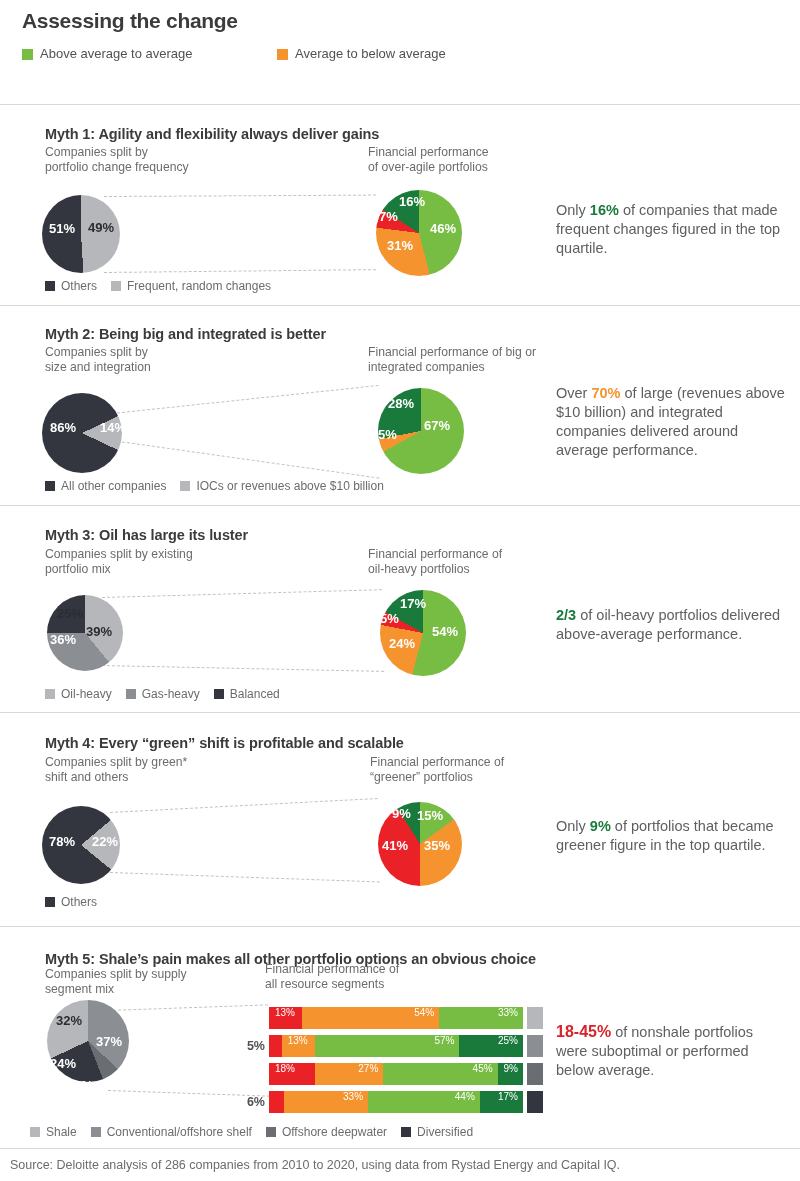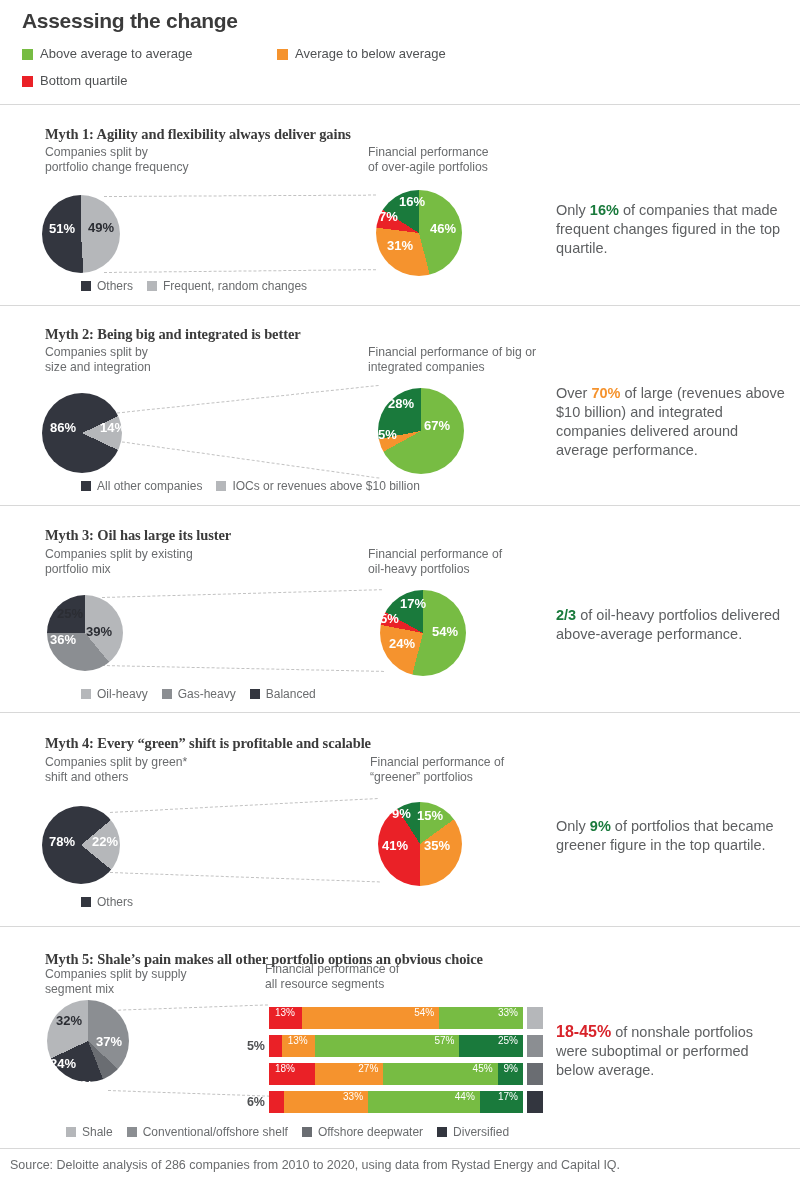--- a/index.html
+++ b/index.html
@@ -21,21 +21,21 @@
   .legend-wrap { display: flex; margin-top: 12px; }
   .legend-label { font-size: 12.5px; color: #6a6c6e; width: 200px; padding-top: 2px; }
   .legend-grid {
     display: grid; grid-template-columns: 255px 255px;
     row-gap: 12px; column-gap: 0;
   }
   .legend-item { display: flex; align-items: flex-start; font-size: 13px; color: #4f5153; }
   .sw { width: 11px; height: 11px; margin-right: 7px; margin-top: 3px; flex: 0 0 auto; }
   .myth-title {
     font-size: 14.5px; font-weight: bold; color: #3b3b3b;
-    padding: 13px 0 0 45px; letter-spacing: -0.1px; font-family: Liberation Serif, serif;
+    padding: 13px 0 0 45px; letter-spacing: -0.1px;
   }
   .sub { font-size: 12.2px; line-height: 15px; color: #6a6c6e; }
   .sub-left { position: absolute; left: 45px; }
   .sub-right { position: absolute; }
 
   
   .pie { position: absolute; border-radius: 50%; }
   .pielabel {
     position: absolute; font-size: 13px; font-weight: bold;
     white-space: nowrap; pointer-events: none;
@@ -45,21 +45,21 @@
 
   
   .conn {
     position: absolute; border-top: 1.5px dashed #c2c2c2; height: 0;
     transform-origin: 0 0;
   }
 
   
   .keyrow {
     position: absolute; display: flex; align-items: center;
-    font-size: 12px; color: #6a6c6e; margin-left: 36px;
+    font-size: 12px; color: #6a6c6e;
   }
   .keyrow .kitem { display: flex; align-items: center; margin-right: 14px; }
   .keyrow .ksw { width: 10px; height: 10px; margin-right: 6px; }
 
   
   .callout {
     position: absolute; font-size: 14.5px; line-height: 19px;
     color: #5d5f61; width: 236px;
   }
   .callout b { font-weight: bold; }
@@ -98,24 +98,20 @@
     <div class="legend-wrap">
       <div class="legend-grid">
         <div class="legend-item">
           <span class="sw" style="background:#77bc43"></span>
           <span>Above average to average</span>
         </div>
         <div class="legend-item">
           <span class="sw" style="background:#f5932e"></span>
           <span>Average to below average</span>
         </div>
-        <div class="legend-item">
-          <span class="sw" style="background:#ea2127"></span>
-          <span>Bottom quartile</span>
-        </div>
       </div>
     </div>
   </div>
 
   <div class="divider-top" style="top:104px"></div>
   <div>
     <div class="myth-title" style="position:absolute;top:113px;left:0">Myth 1: Agility and flexibility always deliver gains</div>
     <div class="sub sub-left" style="top:145px">
       Companies split by<br>portfolio change frequency
     </div>

